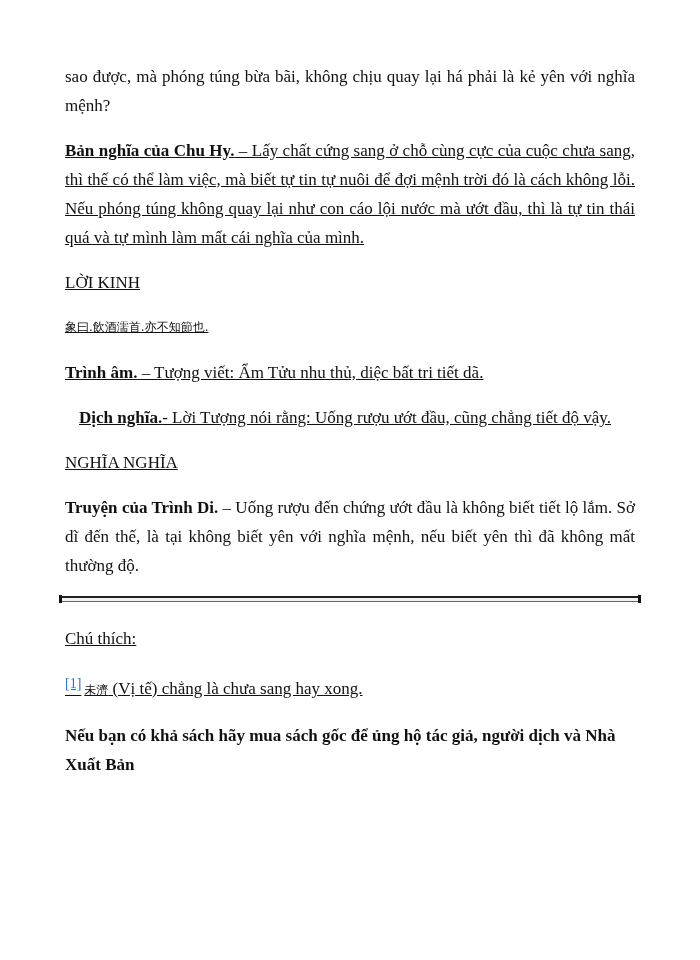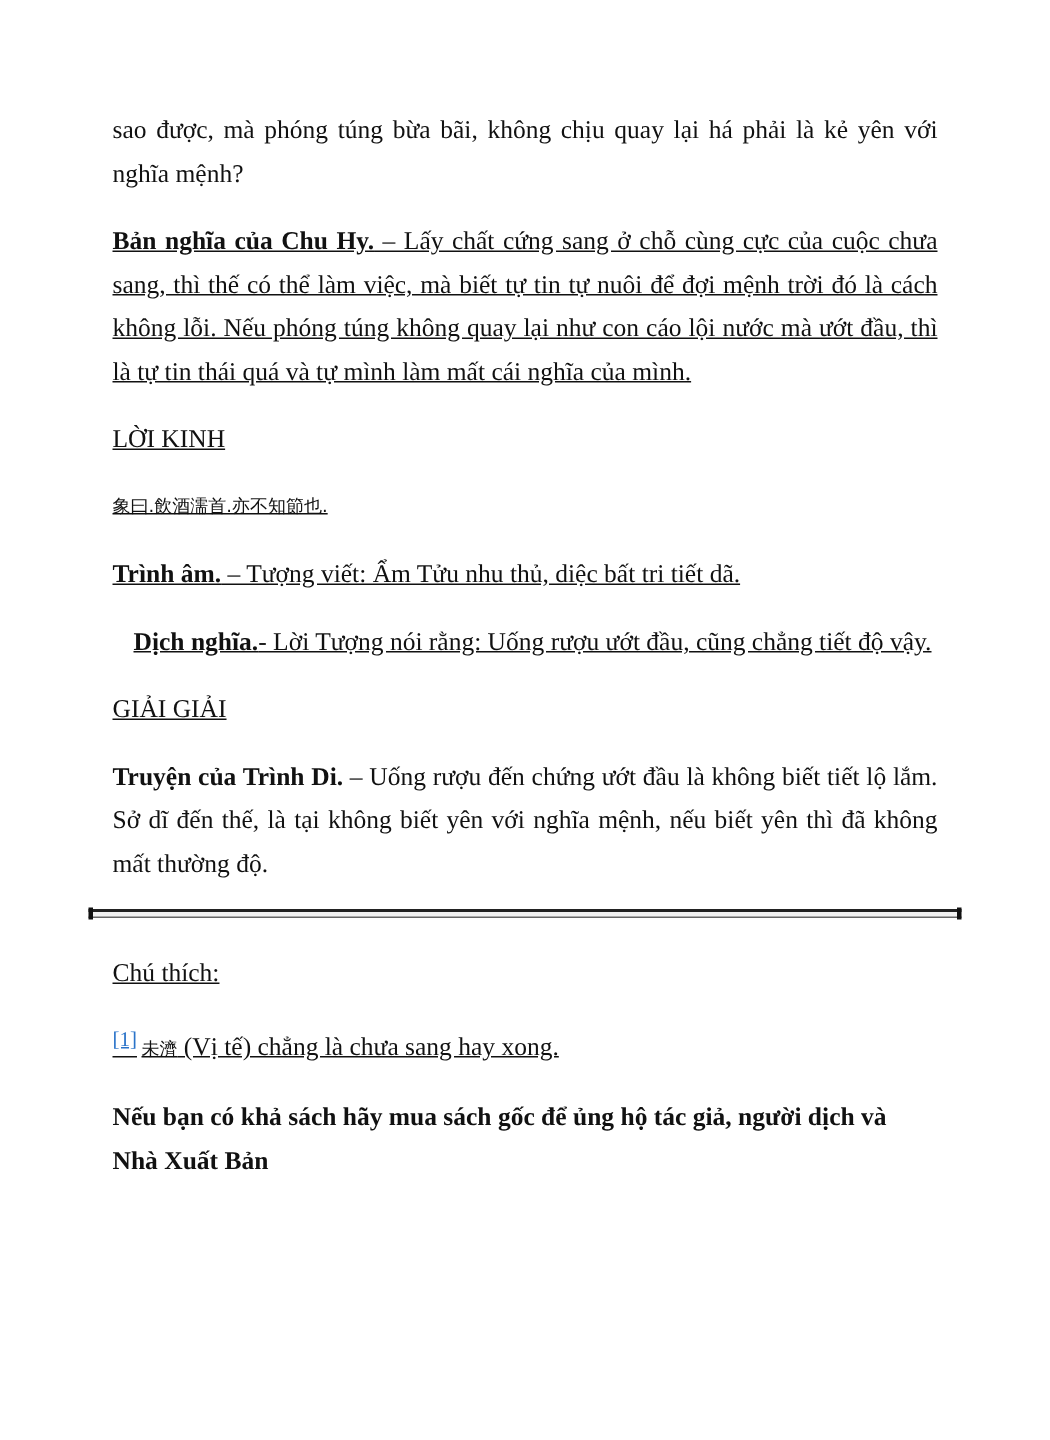--- a/index.html
+++ b/index.html
@@ -16,21 +16,21 @@
       color: #111111;
       font-size: 17px;
     }
     .page {
       position: absolute;
       left: 59px;
       top: 56px;
       width: 582px;
     }
     p {
-      margin: 16px;
+      margin: 6px;
       line-height: 29px;
     }
     .justify { text-align: justify; }
     .b { font-weight: bold; }
     .p1 { margin-bottom: 16px; }
     .gap { margin-bottom: 16px; text-decoration: underline; }
     .hr-wrap {
       position: relative;
       height: 8px;
       margin: 16px 0 20px 0;
@@ -82,21 +82,21 @@
   <p class="gap cjk">象曰.飲酒濡首.亦不知節也.</p>
 
   <p class="gap">
     <span class="b">Trình âm.</span><span> – Tượng viết: Ẩm Tửu nhu thủ, diệc bất tri tiết dã.</span>
   </p>
 
   <p class="gap" style="width:560px;text-align:center;">
     <span class="b">Dịch nghĩa.</span><span>- Lời Tượng nói rằng: Uống rượu ướt đầu, cũng chẳng tiết độ vậy.</span>
   </p>
 
-  <p class="gap">GIẢI GIẢI</p>
+  <p class="gap">NGHĨA NGHĨA</p>
 
   <p class="justify">
     <span class="b">Truyện của Trình Di.</span><span> – Uống rượu đến chứng ướt đầu là không biết tiết lộ lắm. Sở dĩ đến thế, là tại không biết yên với nghĩa mệnh, nếu biết yên thì đã không mất thường độ.</span>
   </p>
 
   <div class="hr-wrap">
     <div class="hr"></div>
     <div class="hr-cap-l"></div>
     <div class="hr-cap-r"></div>
   </div>

